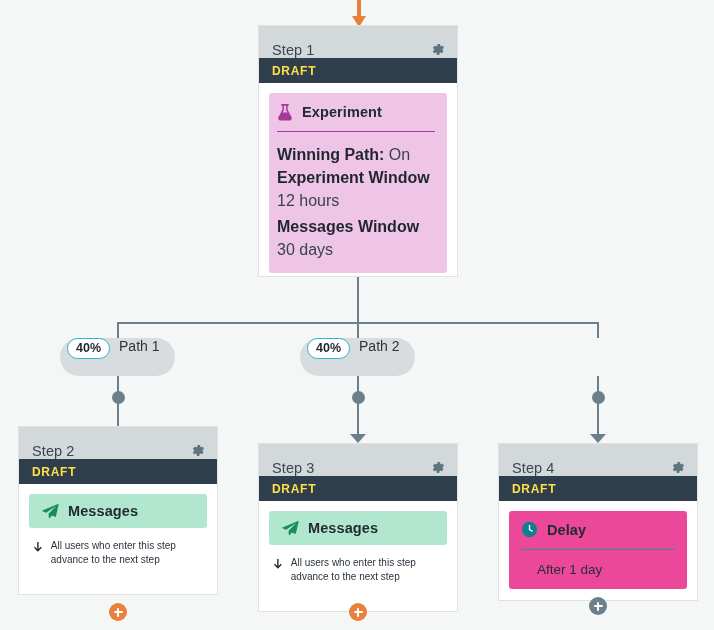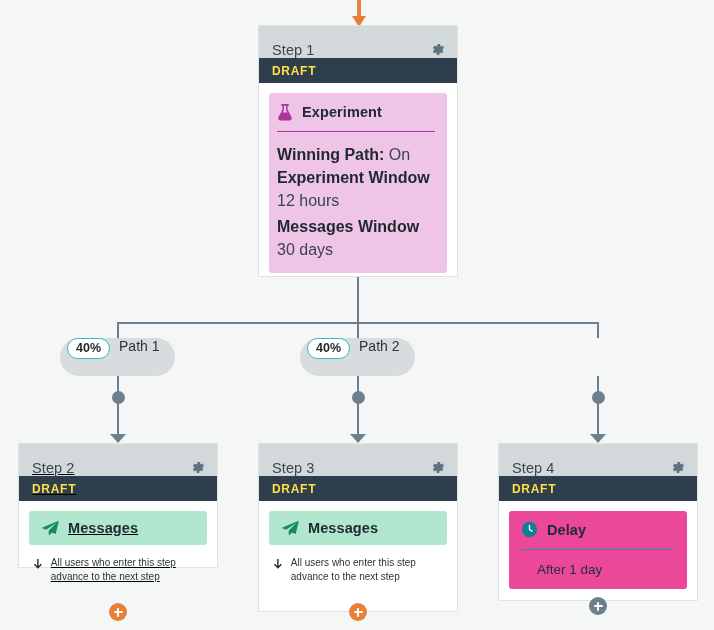--- a/index.html
+++ b/index.html
@@ -302,21 +302,21 @@
 
   <div class="pill" style="left:60px; top:338px; width:115px;">
     <span class="pct">40%</span>
     <span class="pill-label">Path 1</span>
   </div>
   <div class="pill" style="left:300px; top:338px; width:115px;">
     <span class="pct">40%</span>
     <span class="pill-label">Path 2</span>
   </div>
 
-  <div class="card" style="left:18px; top:443px; width:200px; height:125px;text-decoration:underline;">
+  <div class="card" style="left:18px; top:426px; width:200px; height:169px;">
     <div class="card-header">
       <span class="card-title">Step 2</span>
       <svg class="gear" viewBox="0 0 24 24" aria-hidden="true">
         <path fill="#5d7380" d="M12 8.2a3.8 3.8 0 1 0 0 7.6 3.8 3.8 0 0 0 0-7.6zm0 5.7a1.9 1.9 0 1 1 0-3.8 1.9 1.9 0 0 1 0 3.8z"></path>
         <path fill="#5d7380" d="M20.6 13.6l-1.5-.9c.1-.5.1-1 0-1.5l1.5-.9c.4-.2.5-.7.3-1.1l-1.2-2.1c-.2-.4-.7-.5-1.1-.3l-1.5.8c-.4-.3-.8-.6-1.3-.8V5.1c0-.4-.4-.8-.8-.8h-2.4c-.4 0-.8.4-.8.8v1.7c-.5.2-.9.5-1.3.8l-1.5-.8c-.4-.2-.9-.1-1.1.3L5.7 9.2c-.2.4-.1.9.3 1.1l1.5.9c-.1.5-.1 1 0 1.5l-1.5.9c-.4.2-.5.7-.3 1.1l1.2 2.1c.2.4.7.5 1.1.3l1.5-.8c.4.3.8.6 1.3.8v1.7c0 .4.4.8.8.8h2.4c.4 0 .8-.4.8-.8v-1.7c.5-.2.9-.5 1.3-.8l1.5.8c.4.2.9.1 1.1-.3l1.2-2.1c.2-.4.1-.9-.3-1.1z"></path>
       </svg>
     </div>
     <div class="status-bar">
       <span class="status-text">DRAFT</span>
     </div>

